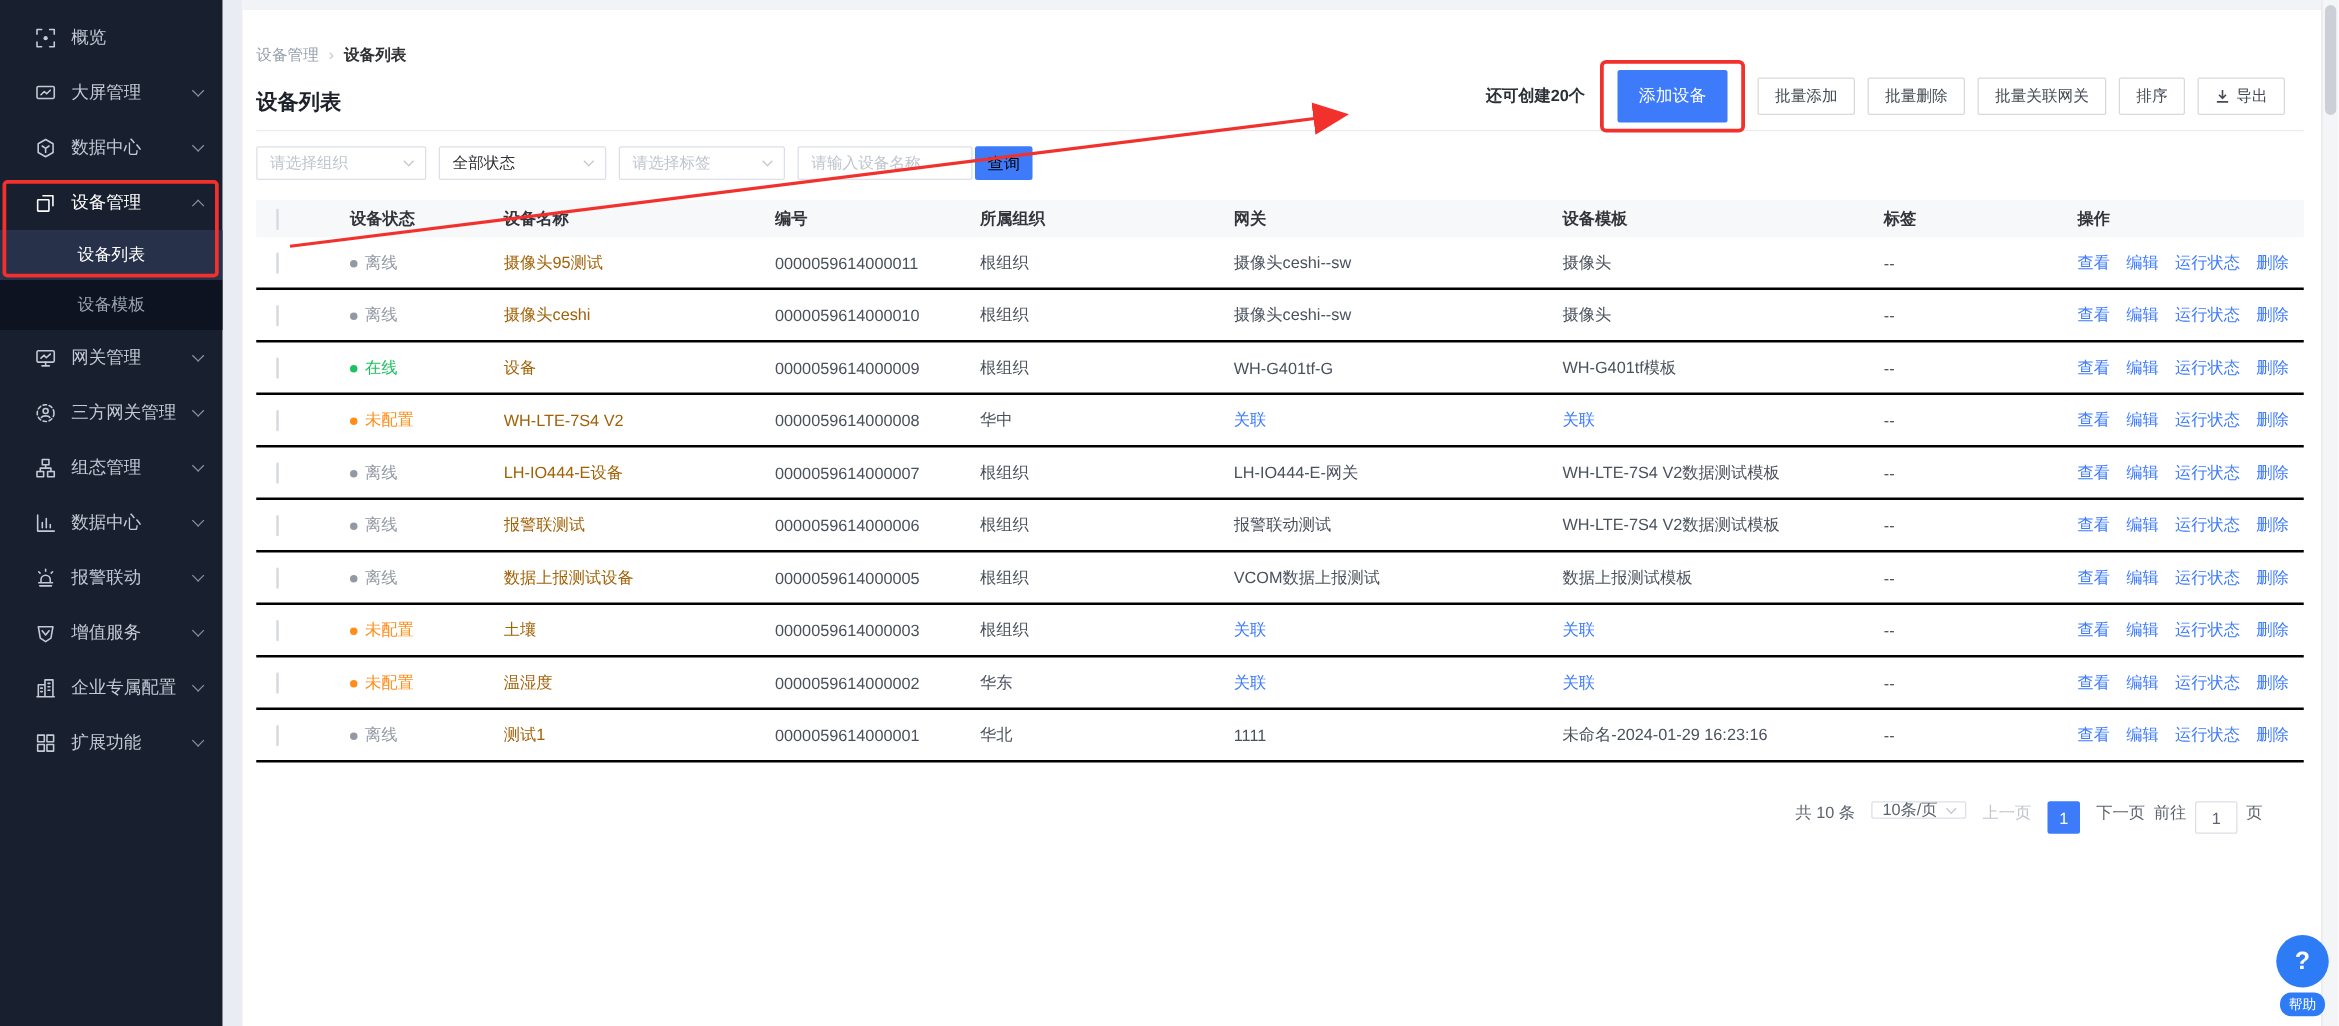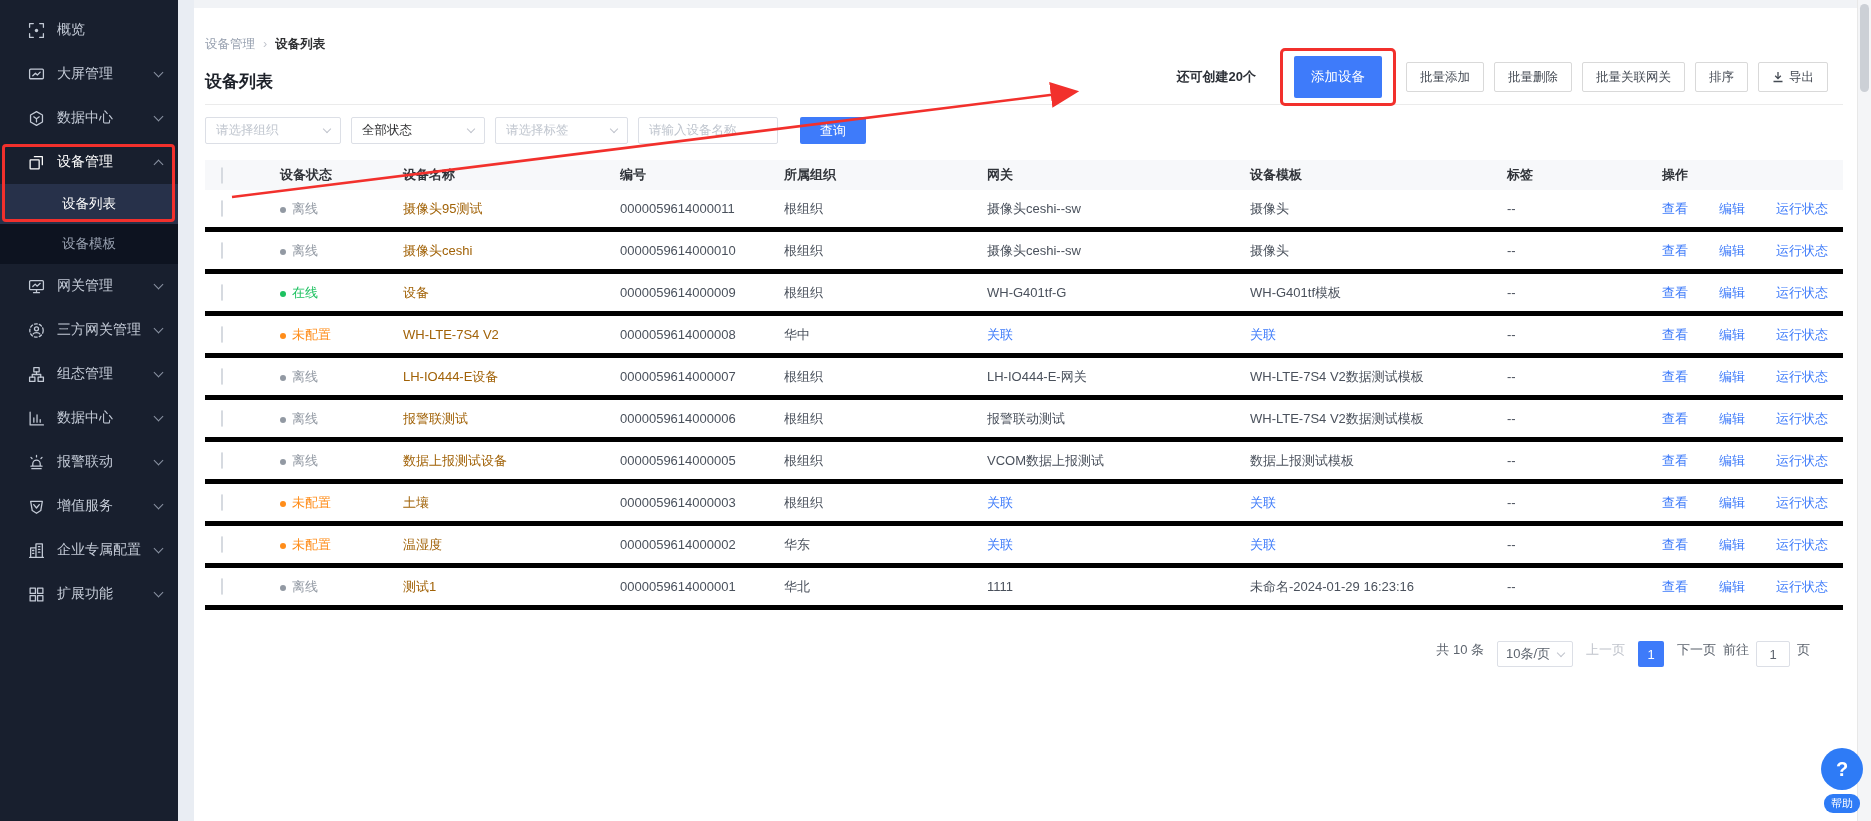--- a/index.html
+++ b/index.html
@@ -23,49 +23,49 @@
   .scrollthumb{position:absolute;left:2px;top:4px;width:9px;height:88px;background:#ccd0d6;border-radius:5px}
 
   
   .breadcrumb{position:absolute;left:205px;top:36px;font-size:12.5px;color:#97a0af;z-index:2}
   .breadcrumb .sep{margin:0 8px;color:#c0c4cc}
   .breadcrumb .cur{color:#303133;font-weight:bold}
   .page-title{position:absolute;left:205px;top:70px;font-size:17px;font-weight:bold;color:#1d2129;z-index:2}
   .divider{position:absolute;left:205px;top:104px;width:1638px;height:1px;background:#ebebeb;z-index:2}
 
   .toolbar{position:absolute;top:54px;right:43px;height:46px;display:flex;align-items:center;gap:10px;z-index:42}
-  .quota{font-size:13px;font-weight:bold;color:#2b2f36;margin-right:14px;white-space:nowrap}
+  .quota{font-size:13px;font-weight:bold;color:#2b2f36;margin-right:2px;white-space:nowrap}
   .btn{height:30px;padding:0 13px;border:1px solid #d9d9d9;border-radius:2px;background:#fff;color:#454b54;font-size:12.5px;display:inline-flex;align-items:center;gap:5px;cursor:pointer;white-space:nowrap}
   .btn-primary{height:42px;width:88px;border:none;border-radius:2px;background:#3e7bfa;color:#fff;font-size:13.5px;display:inline-flex;align-items:center;justify-content:center;cursor:pointer}
   .anno-box-add{border:3px solid #f2302c;border-radius:5px;padding:5px 11px;background:transparent}
 
   
   .sel,.inp{position:absolute;top:117px;height:27px;border:1px solid #dcdfe6;border-radius:2px;background:#fff;display:flex;align-items:center;padding:0 10px;font-size:12.5px;color:#bfc5ce;z-index:2;cursor:pointer}
   .sel .val{color:#303133}
   .sel .sel-chev{width:6px;height:6px;border-right:1.3px solid #c0c4cc;border-bottom:1.3px solid #c0c4cc;transform:rotate(45deg);margin-left:auto;margin-top:-3px}
-  .btn-search{position:absolute;left:800px;top:117px;width:66px;height:27px;background:#3e7bfa;border:none;border-radius:2px;color:#ffffff;font-size:13px;cursor:pointer;z-index:2}
+  .btn-search{position:absolute;left:780px;top:117px;width:46px;height:27px;background:#3e7bfa;border:none;border-radius:2px;color:#000000;font-size:13px;cursor:pointer;z-index:2}
 
   
   .table{position:absolute;left:205px;top:160px;width:1638px;z-index:2}
   .trow{display:grid;grid-template-columns:75px 123px 217px 164px 203px 263px 257px 155px 181px;align-items:center}
   .thead{height:30px;background:#f7f8fa;font-weight:bold;font-size:13px;color:#31343a}
-  .tbody .trow{height:42px;border-bottom:5px solid #000000;font-size:13px;color:#4a515c}
+  .tbody .trow{height:42px;border-bottom:2px solid #000000;font-size:13px;color:#4a515c}
   .cb{width:14px;height:14px;border:1px solid #d6dae0;border-radius:2px;background:#fff;margin-left:16px;cursor:pointer}
   .dot{display:inline-block;width:6px;height:6px;border-radius:50%;margin-right:6px}
   .st-offline{color:#9299a3}.st-offline .dot{background:#9299a3}
   .st-online{color:#1dc160}.st-online .dot{background:#1dc160}
   .st-unconfig{color:#ff8d1a}.st-unconfig .dot{background:#ff8d1a}
   .c-name{color:#a16207}
   .cell-link{color:#3e7bfa;cursor:pointer}
-  .acts{display:flex;gap:31px}
+  .acts{display:flex;gap:13px}
   .acts span{color:#3e7bfa;cursor:pointer;white-space:nowrap}
 
   
   .pagination{position:absolute;top:641px;right:61px;height:26px;display:flex;align-items:flex-start;gap:13px;font-size:13px;color:#5d646e;z-index:2}
-  .psel{width:76px;height:26px;border:1px solid #dcdfe6;border-radius:2px;display:flex;align-items:center;padding:0 8px;color:#5d646e;cursor:pointer}
+  .psel{width:76px;height:14px;border:1px solid #dcdfe6;border-radius:2px;display:flex;align-items:center;padding:0 8px;color:#5d646e;cursor:pointer}
   .psel .sel-chev{width:6px;height:6px;border-right:1.3px solid #c0c4cc;border-bottom:1.3px solid #c0c4cc;transform:rotate(45deg);margin-left:auto;margin-top:-3px}
   .pprev{color:#c0c4cc;cursor:default}
   .pnum{width:26px;height:26px;background:#3e7bfa;border-radius:2px;color:#fff;display:flex;align-items:center;justify-content:center;cursor:pointer}
   .pnext{color:#5d646e;cursor:pointer}
   .pgoto{width:34px;height:26px;border:1px solid #dcdfe6;border-radius:2px;text-align:center;font-size:13px;color:#5d646e;outline:none}
   .pagination .tight{margin-left:-6px}
 
   
   .help{position:absolute;left:1820px;top:748px;width:44px;text-align:center;z-index:30}
   .help .hcirc{width:42px;height:42px;border-radius:50%;background:#2e7bf6;color:#fff;font-size:20px;font-weight:bold;line-height:42px;cursor:pointer;margin:0 auto}

